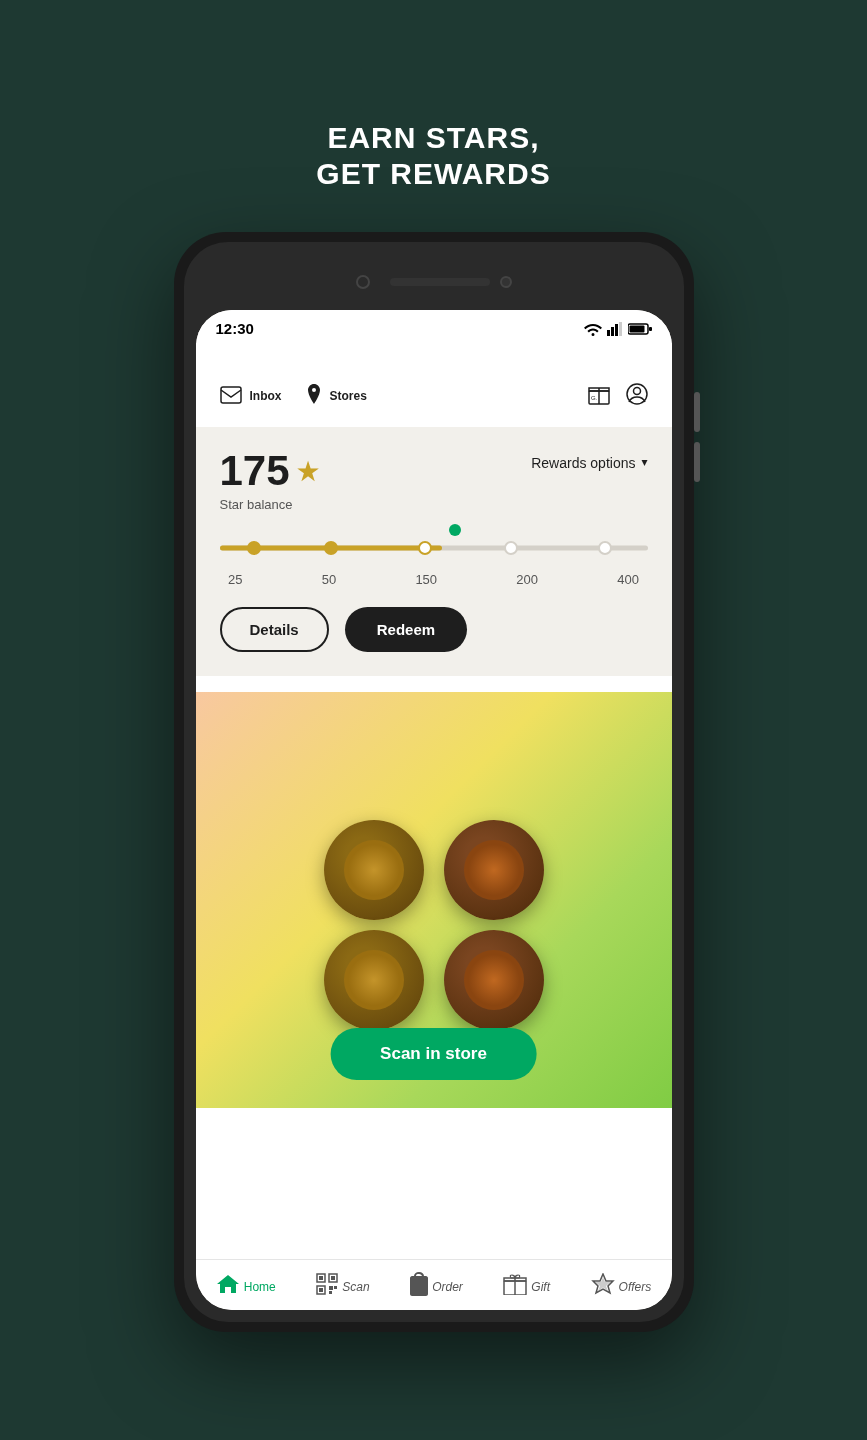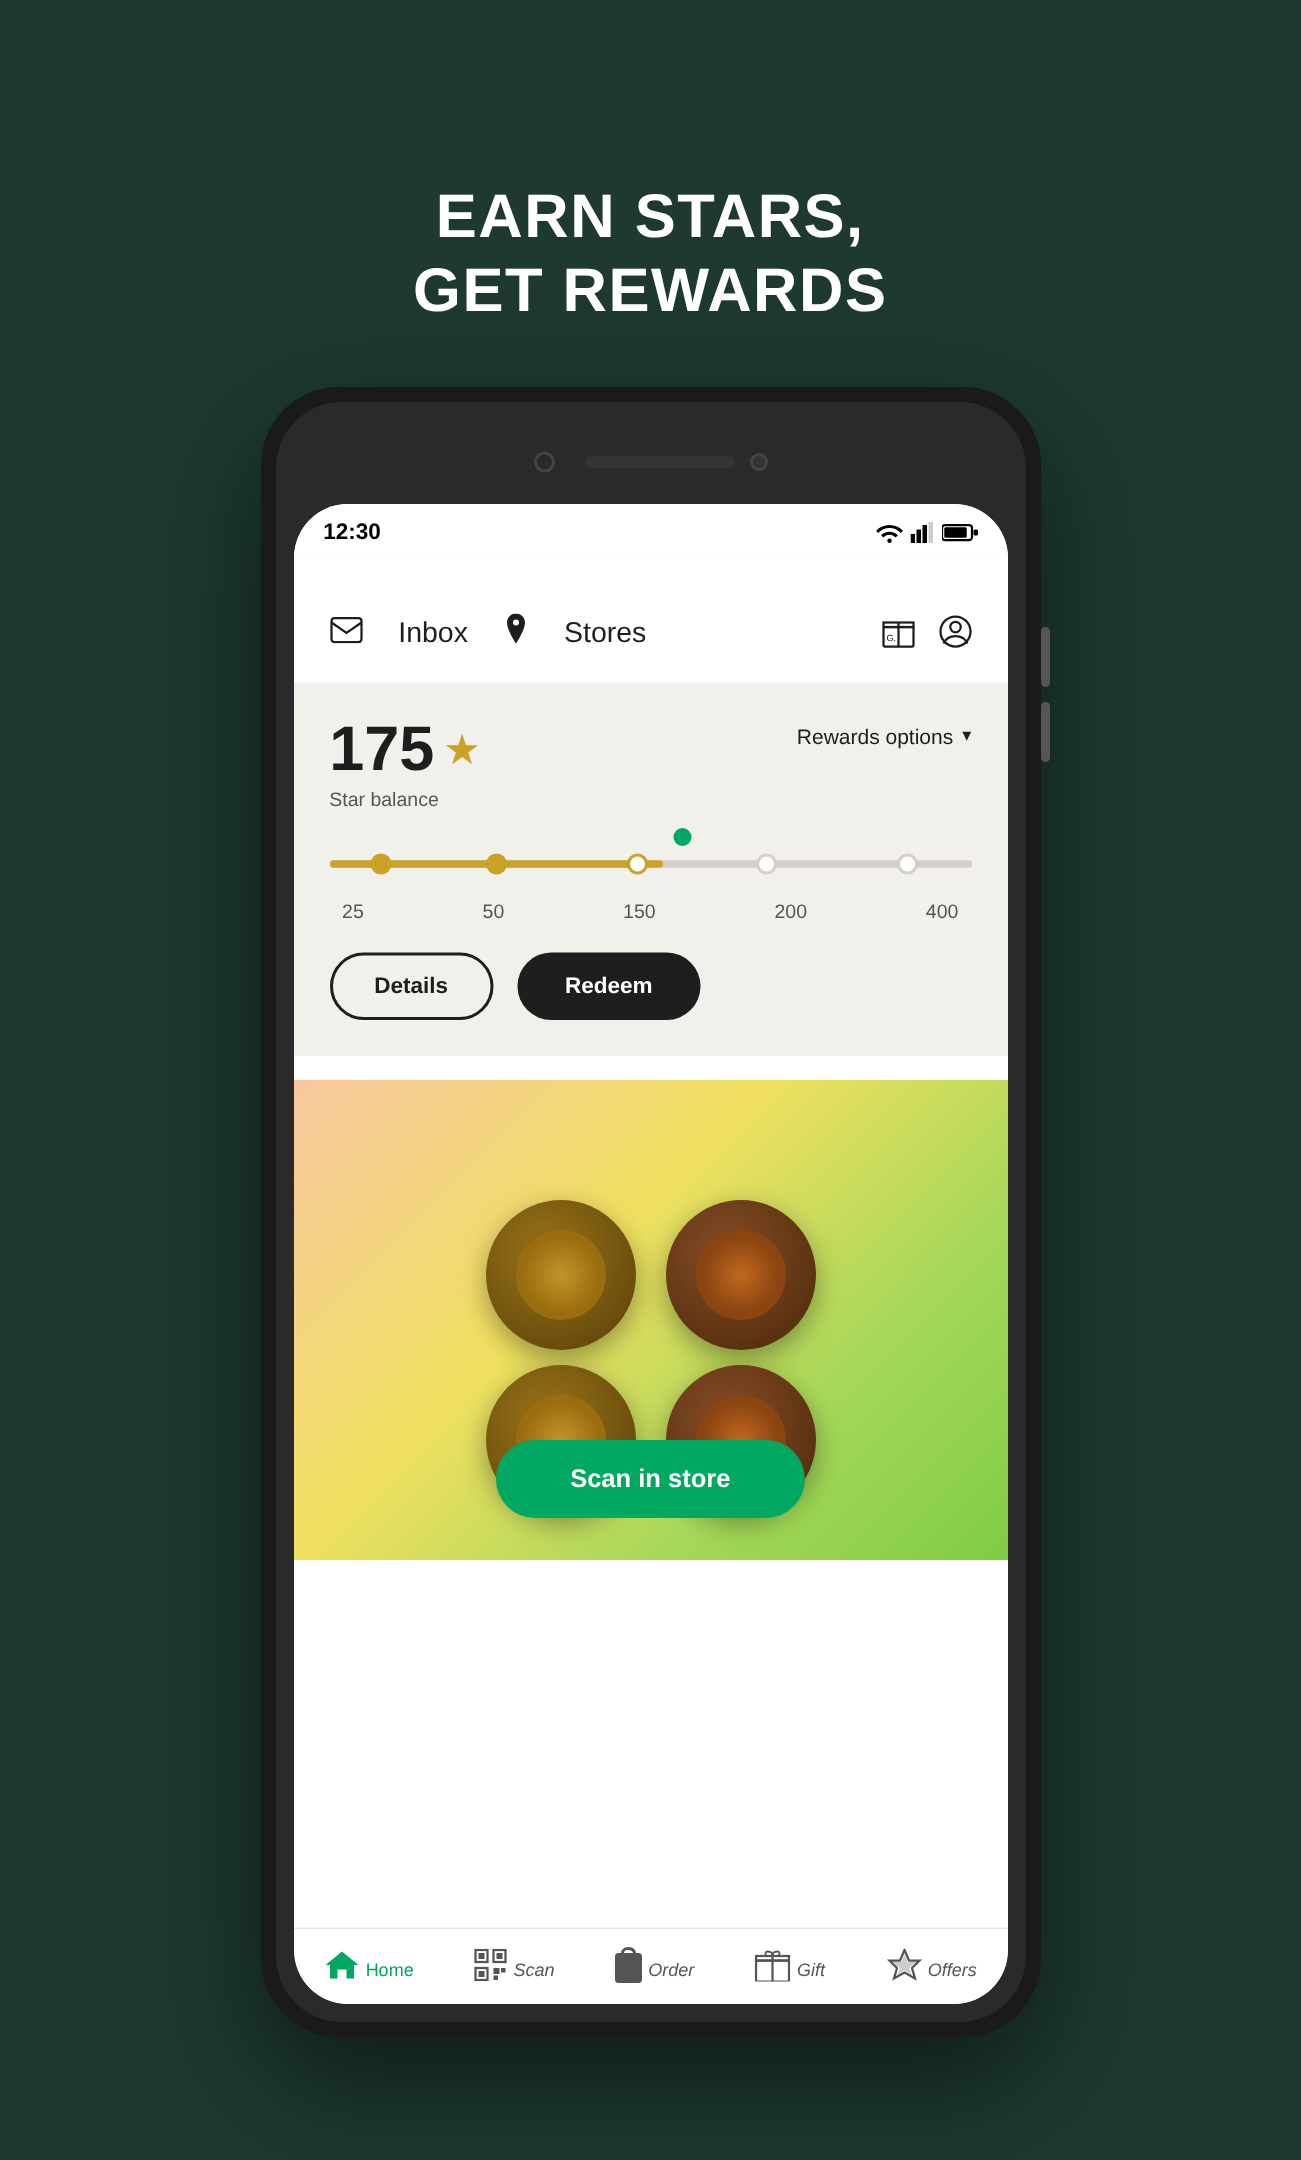--- a/index.html
+++ b/index.html
@@ -9,21 +9,21 @@
       background-color: #1e3932;
       font-family: 'Arial', sans-serif;
       overflow: hidden;
       display: flex;
       flex-direction: column;
       align-items: center;
     }
 
     .hero-title {
       color: #ffffff;
-      font-size: 41px;
+      font-size: 30px;
       font-weight: 900;
       text-align: center;
       text-transform: uppercase;
       letter-spacing: 1px;
       margin-top: 60px;
       line-height: 1.2;
     }
 
     .phone-wrapper {
       position: relative;
@@ -149,24 +149,24 @@
     .nav-links {
       display: flex;
       align-items: center;
       gap: 24px;
       margin-top: 16px;
     }
 
     .nav-link {
       display: flex;
       align-items: center;
-      gap: 24px;
+      gap: 8px;
       color: #1e1e1e;
-      font-size: 19px;
-      font-weight: 400;
+      font-size: 12px;
+      font-weight: 700;
     }
 
     .nav-spacer {
       flex: 1;
     }
 
     .nav-icons-right {
       display: flex;
       gap: 16px;
       align-items: center;
@@ -269,21 +269,21 @@
       font-size: 15px;
       font-weight: 600;
       color: #ffffff;
       cursor: pointer;
     }
 
     
     .food-banner {
       position: relative;
       margin: 16px 0 0;
-      height: 320px;
+      height: 416px;
       overflow: hidden;
     }
 
     .food-banner-bg {
       width: 100%;
       height: 100%;
       background: linear-gradient(135deg, #f8c8a0 0%, #f0e060 40%, #a8d85a 70%, #80cc44 100%);
       display: flex;
       justify-content: center;
       align-items: center;

